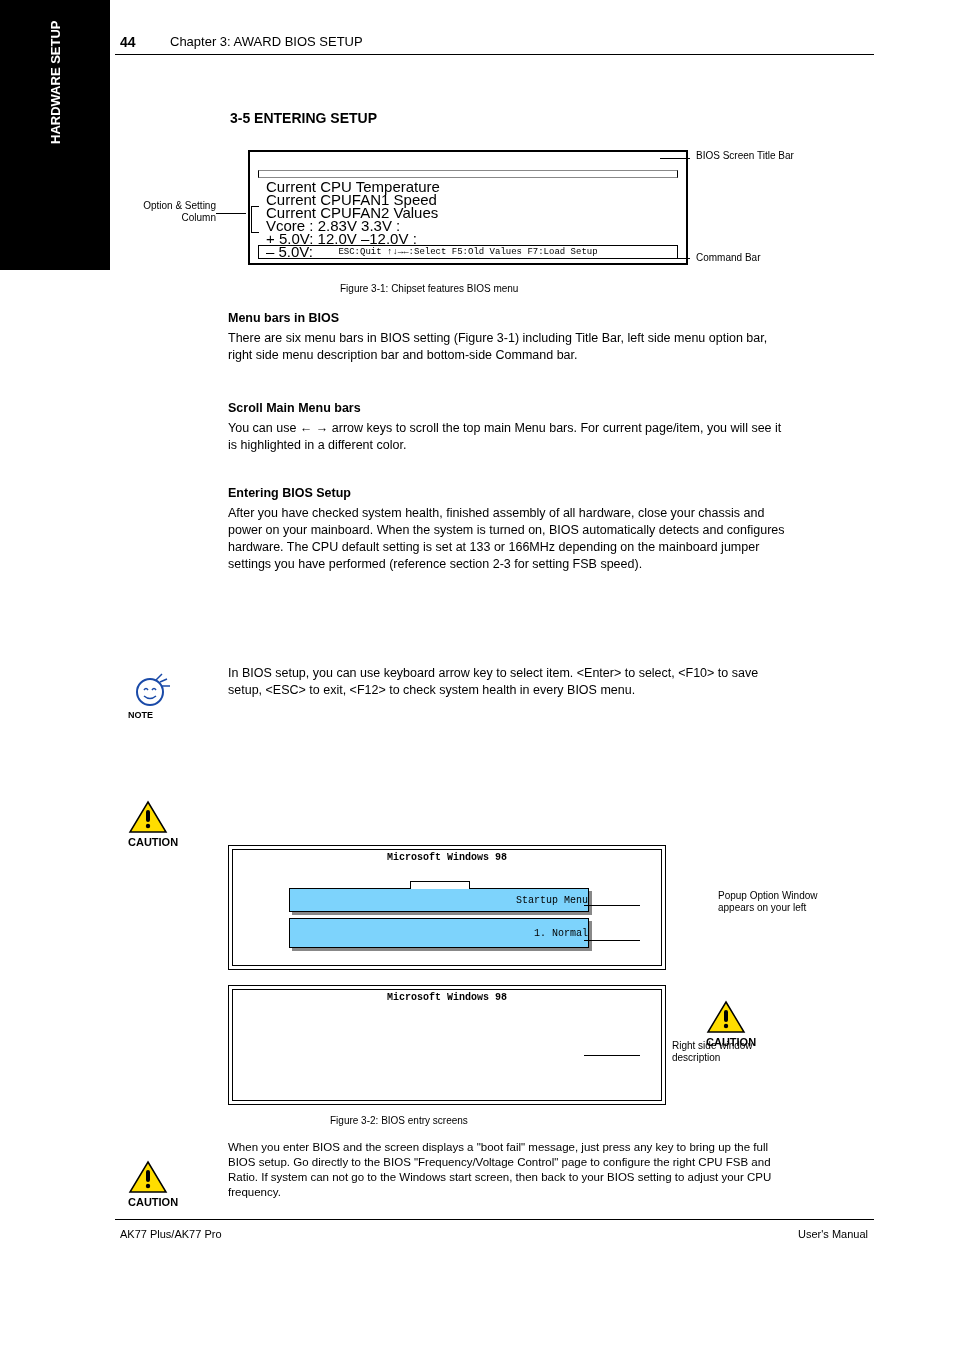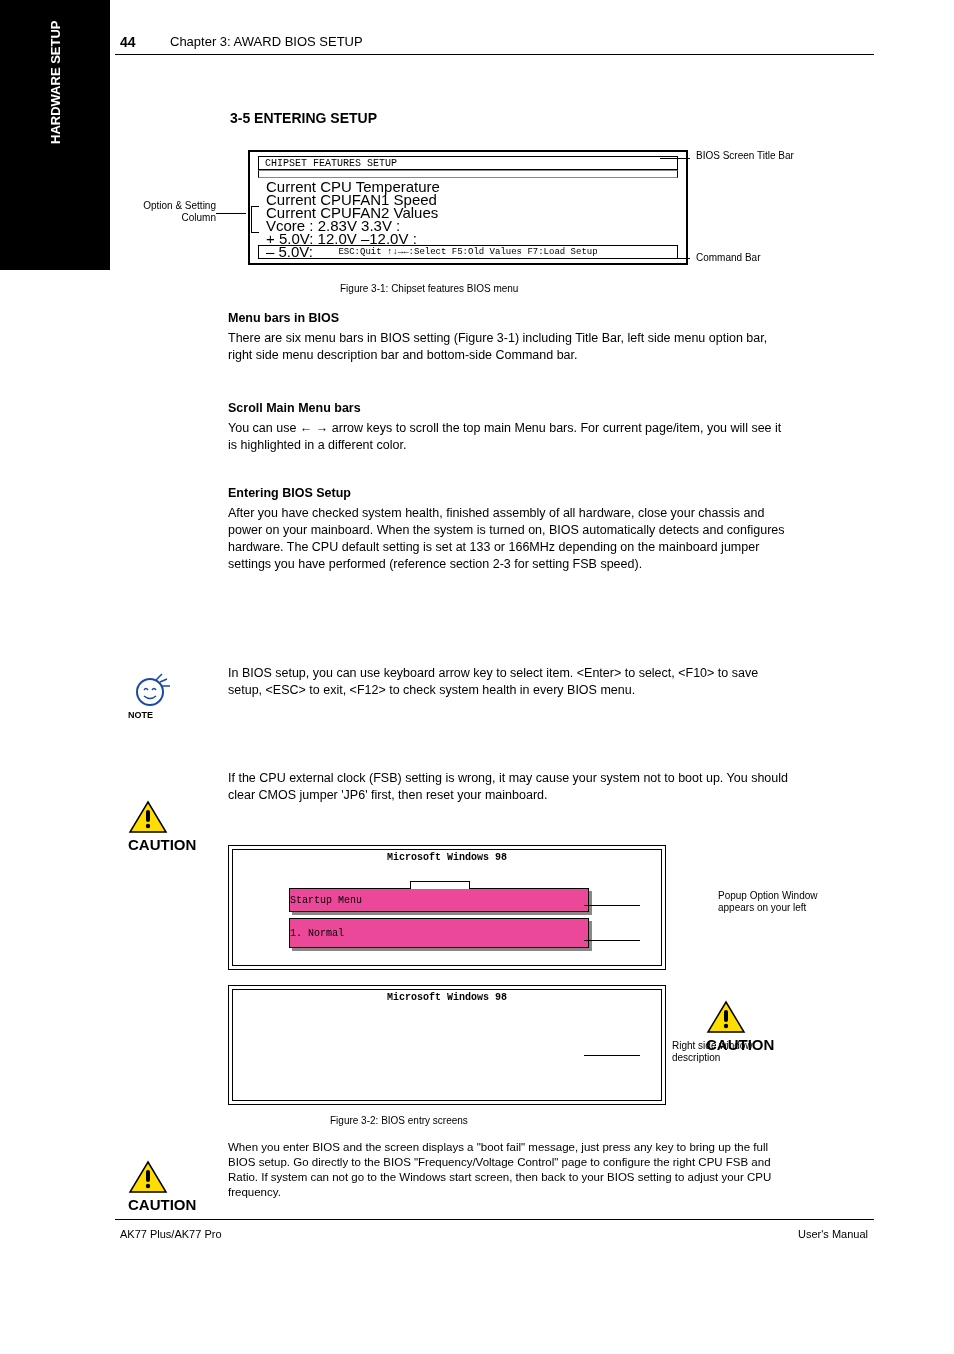--- a/index.html
+++ b/index.html
@@ -153,21 +153,21 @@
   .note-svg { width: 50px; height: 42px; }
   .caution-icon {
     position: absolute;
     width: 50px;
   }
   .caution-tri {
     width: 40px;
     height: 34px;
   }
   .caution-label {
-    font-size: 15px;
+    font-size: 11px;
     font-weight: bold;
     text-align: center;
     margin-top: -2px;
   }
   .sys-box-outer {
     position: absolute;
     left: 228px;
     width: 438px;
     height: 125px;
     border: 1px solid #000;
@@ -181,26 +181,26 @@
     position: absolute;
     top: 6px;
     width: 100%;
     text-align: center;
     font-family: "Courier New", monospace;
     font-size: 10px;
     font-weight: bold;
   }
   .grey-bar {
     position: absolute;
-    background: #ec4899;
+    background: #7dd3fc;
     border: 1px solid #000;
     box-shadow: 3px 3px 0 #888;
     font-family: "Courier New", monospace;
     font-size: 10px;
-    text-align: left;
+    text-align: right;
   }
   .footer-rule {
     position: absolute;
     left: 115px;
     right: 80px;
     bottom: 134px;
     border-top: 1px solid #000;
   }
   .footer-text {
     position: absolute;
@@ -217,21 +217,20 @@
     <span>HARDWARE SETUP</span>
   </div>
 
   <div class="page-num-top">44</div>
   <div class="chapter-top">Chapter 3: AWARD BIOS SETUP</div>
   <div class="rule-thin" style="top:54px;"></div>
 
   <div class="section-head" style="top:110px;">3-5 ENTERING SETUP</div>
 
   <div class="bios-box">
-    <div class="bios-top-row">CHIPSET FEATURES SETUP</div>
     <div class="bios-mid-band"></div>
     <div class="bios-body">
       <div class="opt-indicator"></div>
       <div class="opts">
         <div>Current CPU Temperature</div>
         <div>Current CPUFAN1 Speed</div>
         <div>Current CPUFAN2 Values</div>
         <div>Vcore  :    2.83V      3.3V :</div>
         <div>+ 5.0V:   12.0V     –12.0V :</div>
         <div>– 5.0V:</div>
@@ -273,21 +272,20 @@
   <div class="body-text" style="top:505px; left:228px; width:560px;">After you have checked system health, finished assembly of all hardware, close your chassis and power on your mainboard. When the system is turned on, BIOS automatically detects and configures hardware. The CPU default setting is set at 133 or 166MHz depending on the mainboard jumper settings you have performed (reference section 2-3 for setting FSB speed).</div>
 
   <div class="caution-icon" style="left:128px; top:800px;">
     <svg class="caution-tri" viewBox="0 0 40 34">
       <polygon points="20,2 38,32 2,32" fill="#ffdd00" stroke="#000" stroke-width="1.5"></polygon>
       <rect x="18" y="10" width="4" height="12" rx="2" fill="#000"></rect>
       <circle cx="20" cy="26" r="2.2" fill="#000"></circle>
     </svg>
     <div class="caution-label">CAUTION</div>
   </div>
-  <div class="body-text" style="top:770px; left:228px; width:560px;">If the CPU external clock (FSB) setting is wrong, it may cause your system not to boot up. You should clear CMOS jumper 'JP6' first, then reset your mainboard.</div>
 
   <div class="sys-box-outer" style="top:845px;">
     <div class="inner-frame"></div>
     <div class="heading">Microsoft Windows 98</div>
     <div class="grey-bar" style="top:42px; left:60px; width:300px; height:24px; line-height:24px;">
       <div style="position:absolute; top:-8px; left:120px; width:60px; height:8px; background:#fff; border-left:1px solid #000; border-right:1px solid #000; border-top:1px solid #000;"></div>
       <span>Startup Menu</span>
     </div>
     <div class="grey-bar" style="top:72px; left:60px; width:300px; height:30px; line-height:30px;">1. Normal</div>
   </div>

